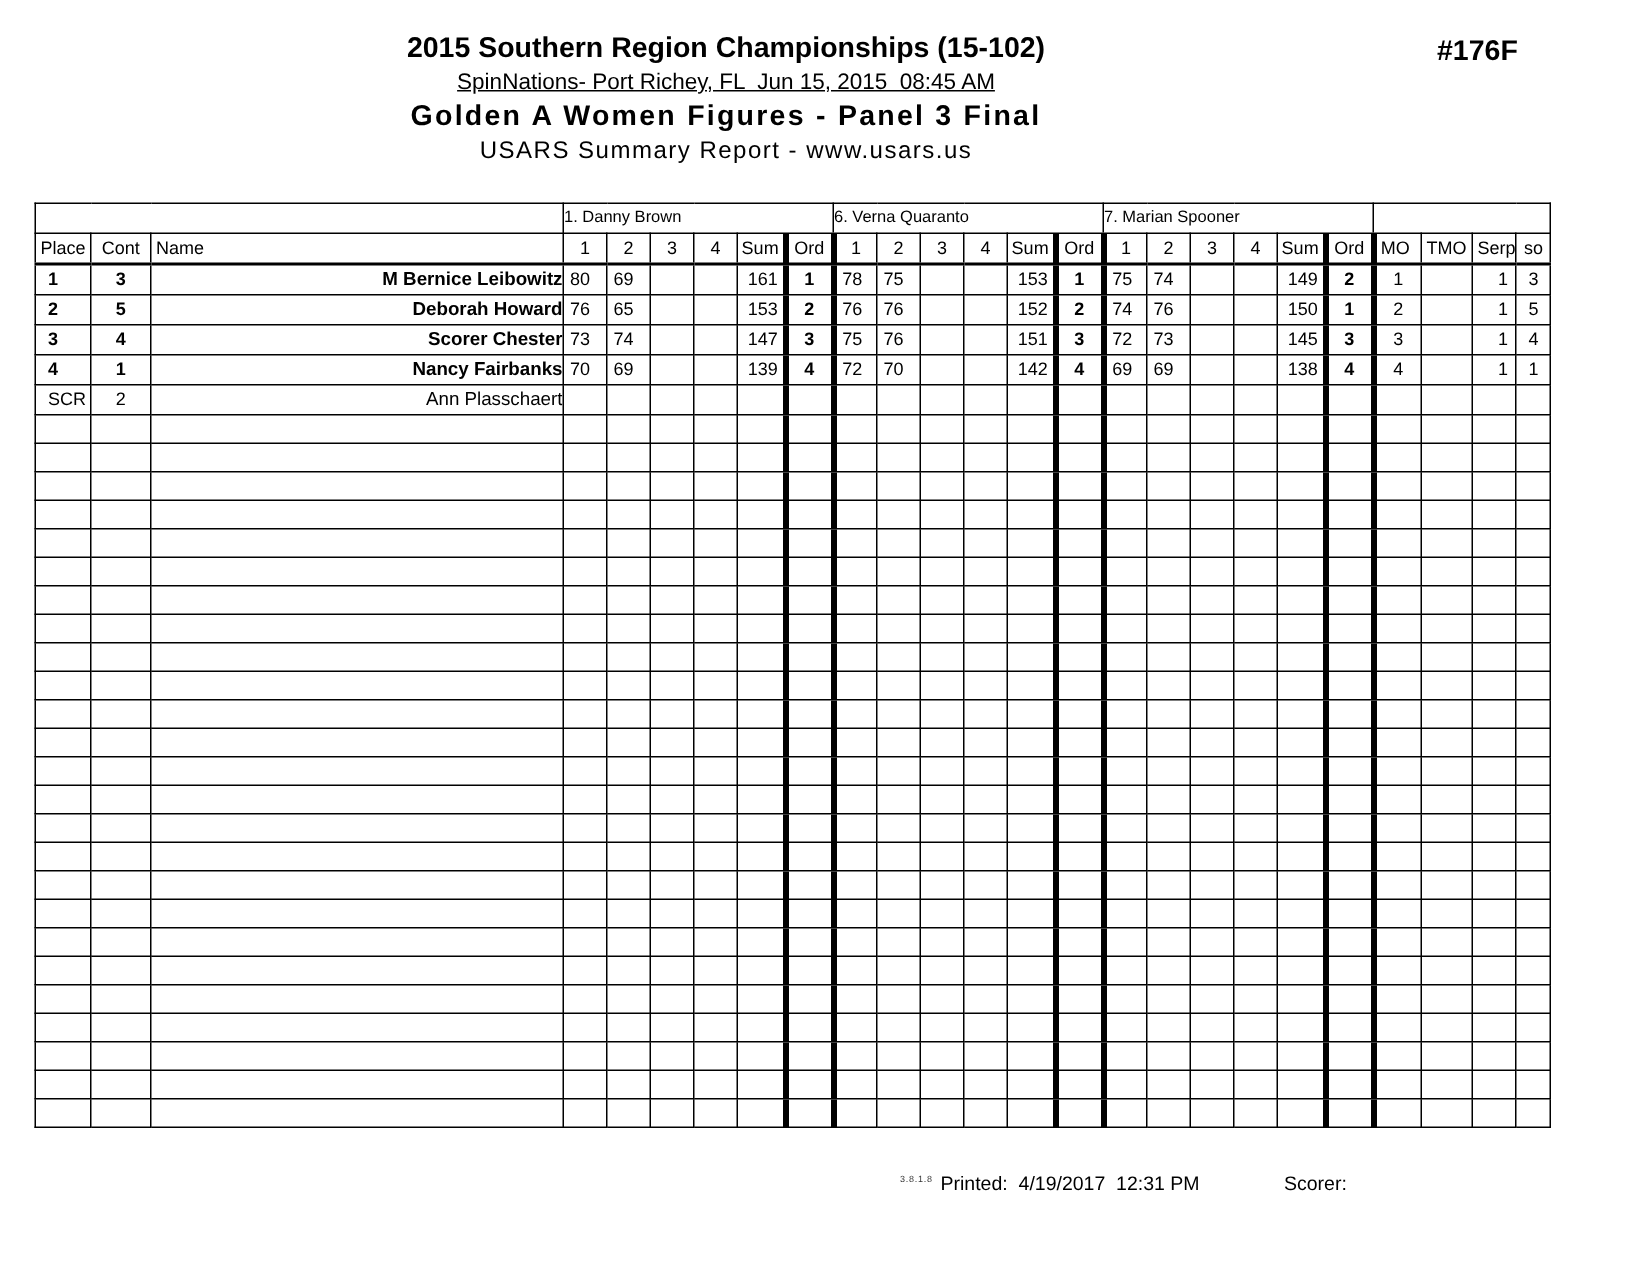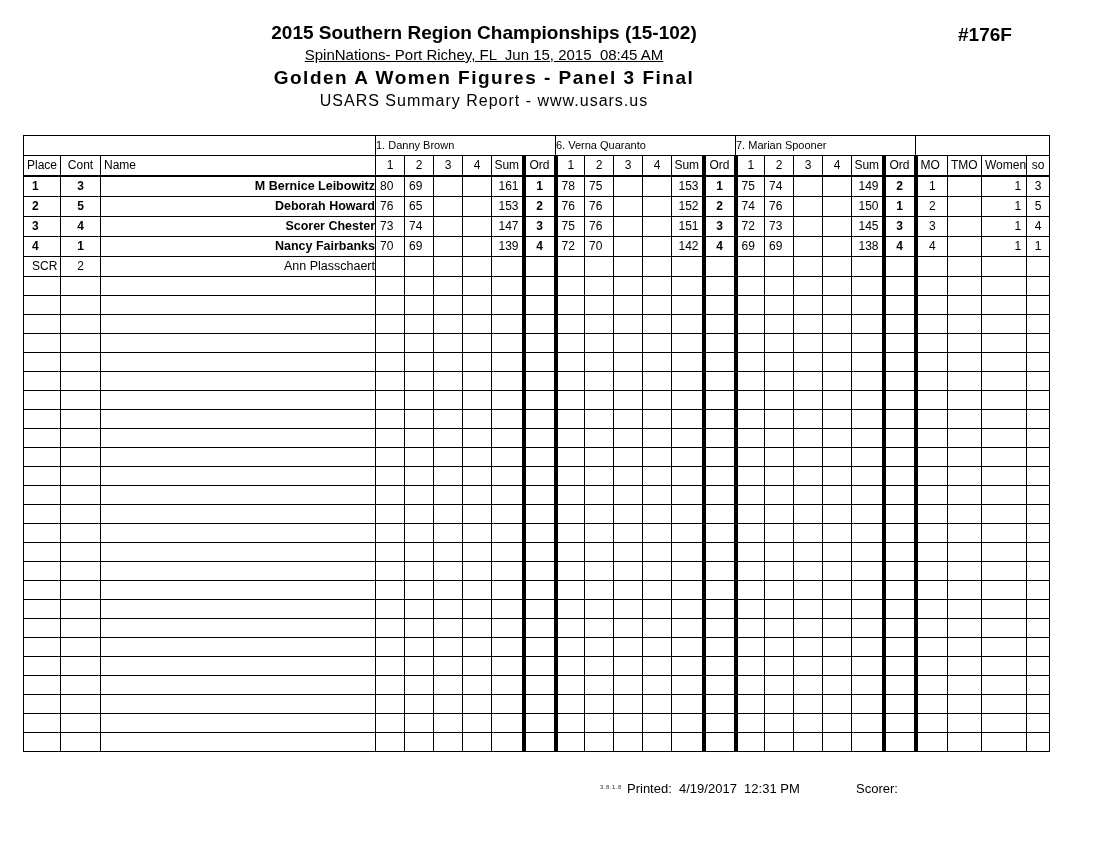--- a/index.html
+++ b/index.html
@@ -146,21 +146,21 @@
           <td class="h-center">Sum</td>
           <td class="h-center thick">Ord</td>
           <td class="h-center">1</td>
           <td class="h-center">2</td>
           <td class="h-center">3</td>
           <td class="h-center">4</td>
           <td class="h-center">Sum</td>
           <td class="h-center thick">Ord</td>
           <td class="h-left">MO</td>
           <td class="h-left">TMO</td>
-          <td class="h-left">Women</td>
+          <td class="h-left">Serp</td>
           <td class="h-center">so</td>
         </tr>
       </thead>
     <tbody>
         <tr>
           <td class="c-place b">1</td>
           <td class="c-cont b">3</td>
           <td class="c-name b">M Bernice Leibowitz</td>
           <td class="c-score">80</td>
           <td class="c-score">69</td>

